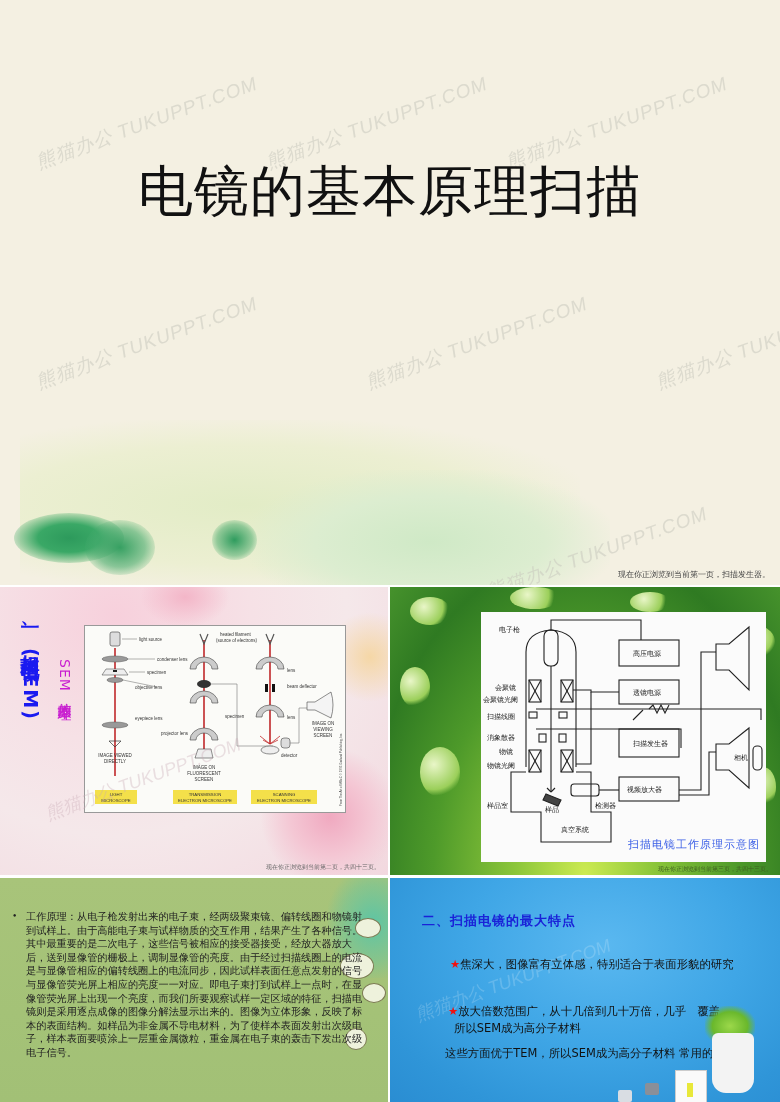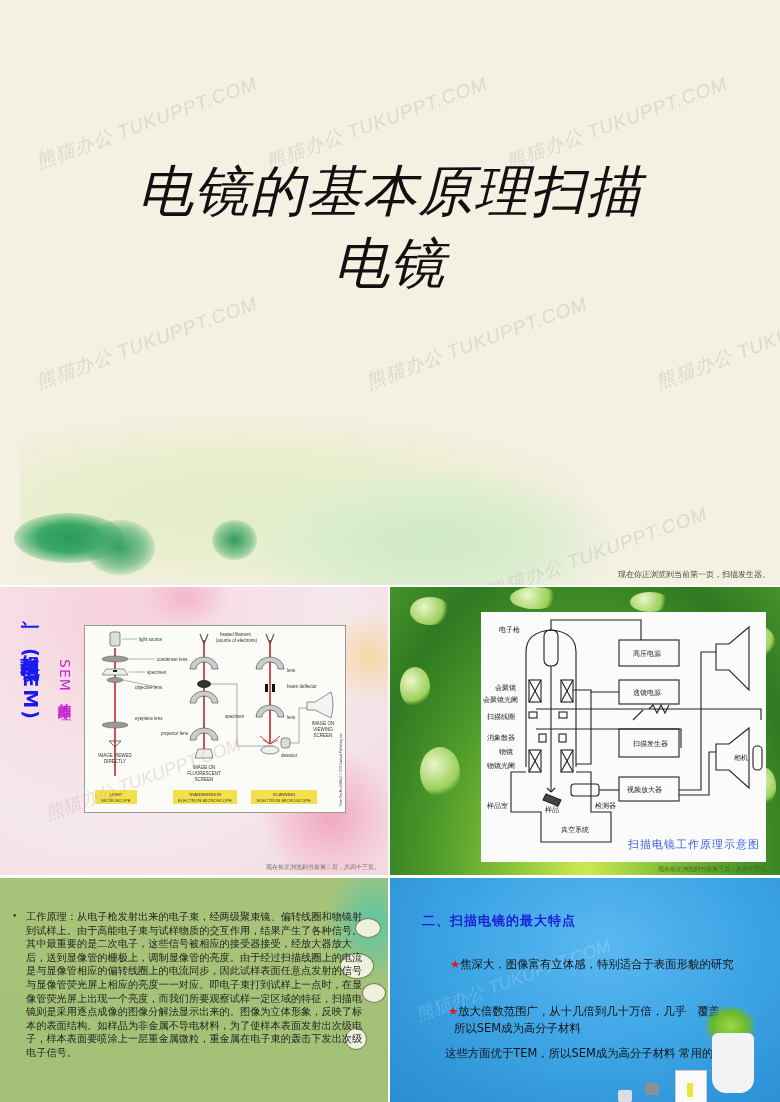--- a/index.html
+++ b/index.html
@@ -7,21 +7,21 @@
   .page { position: relative; width: 780px; height: 1102px; }
 
   
   .s1 { position: absolute; left: 0; top: 0; width: 780px; height: 585px; background: #f4f0e2; overflow: hidden; }
   .s1 .wash1 { position: absolute; left: 20px; top: 420px; width: 560px; height: 170px; background: radial-gradient(ellipse at 40% 50%, #e2ecc6 0%, #ecefd2 50%, rgba(244,240,226,0) 75%); }
   .s1 .wash2 { position: absolute; left: 250px; top: 470px; width: 360px; height: 120px; background: radial-gradient(ellipse at 50% 60%, #cfe9c6 0%, #dcedd0 45%, rgba(244,240,226,0) 75%); }
   .s1 .ink1 { position: absolute; left: 14px; top: 513px; width: 110px; height: 50px; background: radial-gradient(ellipse at 50% 50%, #2d9a5c 0%, #3aa866 40%, rgba(92,180,120,0.5) 65%, rgba(244,240,226,0) 80%); border-radius: 50%; }
   .s1 .ink2 { position: absolute; left: 85px; top: 520px; width: 70px; height: 55px; background: radial-gradient(ellipse, #36a062 0%, rgba(70,170,110,0.6) 50%, rgba(244,240,226,0) 80%); border-radius: 50%; }
   .s1 .ink3 { position: absolute; left: 212px; top: 520px; width: 45px; height: 40px; background: radial-gradient(ellipse, #2f9c5e 0%, rgba(60,165,100,0.5) 55%, rgba(244,240,226,0) 80%); border-radius: 50%; }
   .s1 .wm { position: absolute; color: rgba(200,200,190,0.55); font-size: 19px; font-style: italic; transform: rotate(-20deg); white-space: nowrap; letter-spacing: 1px; font-family: "Liberation Sans", sans-serif; }
-  .s1 .title { position: absolute; left: 0; top: 155px; width: 780px; text-align: center; font-family: "DejaVu Serif", serif; font-size: 55px; line-height: 72px; color: #111; letter-spacing: 1px; font-style: italic; }
+  .s1 .title { position: absolute; left: 0; top: 155px; width: 780px; text-align: center; font-family: "DejaVu Serif", serif; font-size: 55px; line-height: 72px; color: #111; letter-spacing: 1px; }
   .s1 .footer { position: absolute; right: 10px; top: 569px; font-size: 8px; color: #444; }
 
   
   .s2 { position: absolute; left: 0; top: 587px; width: 388px; height: 288px; background: radial-gradient(ellipse at 30% 10%, #f7d0dc 0%, #f6e1e6 35%, #f5e8ea 60%, #f2d8df 100%); overflow: hidden; }
   .s2 .flower1 { position: absolute; left: 140px; top: -20px; width: 90px; height: 60px; background: radial-gradient(ellipse, #f3b6c8 0%, rgba(245,210,220,0) 70%); }
   .s2 .flower2 { position: absolute; left: 260px; top: 160px; width: 140px; height: 140px; background: radial-gradient(circle, #f0a9c0 0%, #f4c7d4 40%, rgba(245,220,228,0) 70%); }
   .s2 .flower3 { position: absolute; left: 330px; top: 20px; width: 80px; height: 100px; background: radial-gradient(circle, #f5d7a6 0%, rgba(245,220,228,0) 70%); }
   .s2 .vtitle { position: absolute; left: 18px; top: 30px; width: 24px; color: #1a1af0; font-size: 19px; font-weight: bold; line-height: 22px; text-align: center; writing-mode: vertical-rl; letter-spacing: 2px; }
   .s2 .vsub { position: absolute; left: 53px; top: 72px; width: 20px; color: #c81ed0; font-size: 14px; line-height: 16px; writing-mode: vertical-rl; letter-spacing: 1px; }
   .s2 .figure { position: absolute; left: 84px; top: 38px; width: 262px; height: 188px; background: #fbfbf8; border: 1px solid #999; }
@@ -68,21 +68,20 @@
     <div class="ink3"></div>
     <div class="wm" style="left:30px;top:110px">熊猫办公 TUKUPPT.COM</div>
     <div class="wm" style="left:260px;top:110px">熊猫办公 TUKUPPT.COM</div>
     <div class="wm" style="left:500px;top:110px">熊猫办公 TUKUPPT.COM</div>
     <div class="wm" style="left:30px;top:330px">熊猫办公 TUKUPPT.COM</div>
     <div class="wm" style="left:360px;top:330px">熊猫办公 TUKUPPT.COM</div>
     <div class="wm" style="left:650px;top:330px">熊猫办公 TUKUPPT.COM</div>
     <div class="wm" style="left:480px;top:540px">熊猫办公 TUKUPPT.COM</div>
     <div class="title">
       <div>电镜的基本原理扫描</div>
-      <div>电镜</div>
     </div>
     <div class="footer">现在你正浏览到当前第一页，扫描发生器。</div>
   </section>
 
   <section class="s2">
     <div class="flower1"></div>
     <div class="flower2"></div>
     <div class="flower3"></div>
     <div class="vtitle">一、扫描电镜(SEM)</div>
     <div class="vsub">SEM的基本原理</div>

